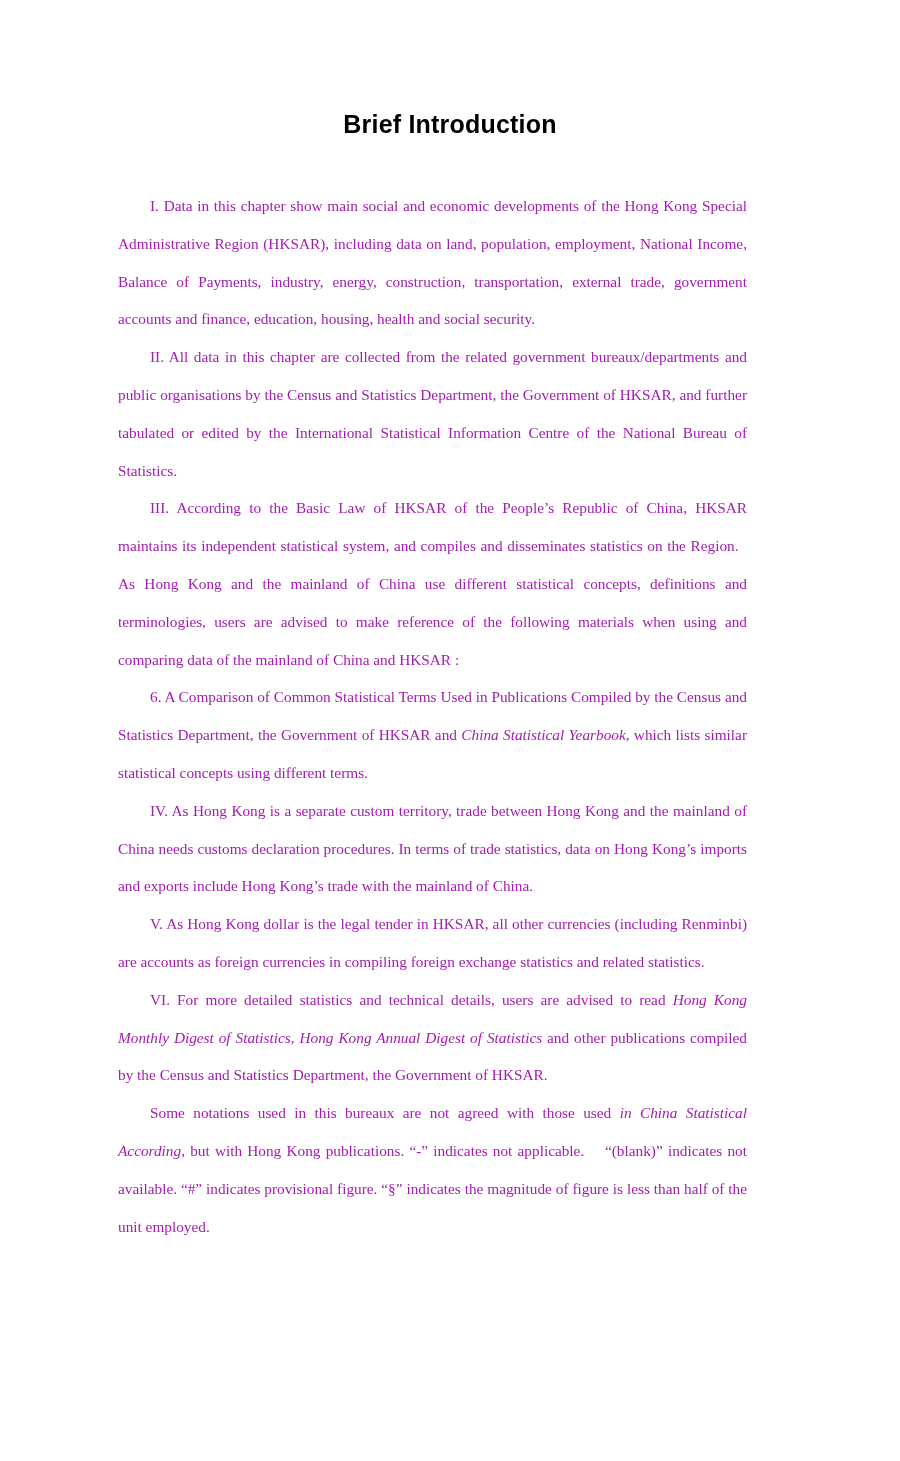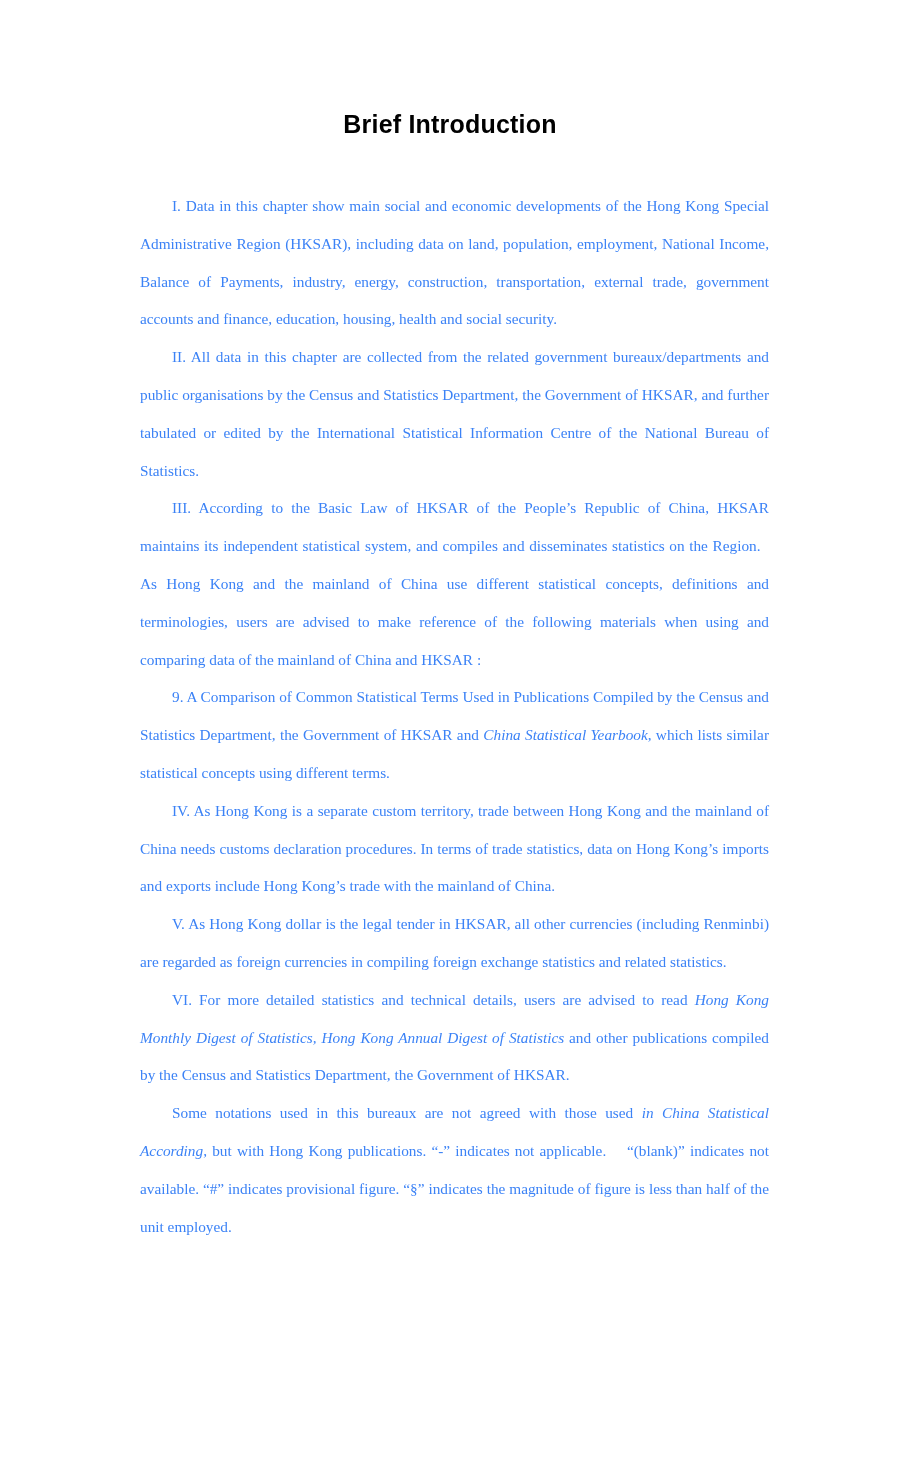--- a/index.html
+++ b/index.html
@@ -4,50 +4,50 @@
 <style>
   html, body { margin: 0; padding: 0; background: #ffffff; }
   body { width: 900px; height: 1461px; position: relative; overflow: hidden; }
   .page { position: absolute; left: 0; top: 0; width: 900px; height: 1168px; background: #fff; }
   .title {
     position: absolute; left: 0; top: 110px; width: 900px; text-align: center;
     font-family: "Liberation Sans", sans-serif; font-weight: bold; font-size: 25px;
     color: #000; letter-spacing: 0.2px;
   }
   .body {
-    position: absolute; left: 140px; top: 187px; width: 629px;
+    position: absolute; left: 118px; top: 187px; width: 629px;
     font-family: "Liberation Serif", serif; font-size: 15.3px; line-height: 37.8px;
-    color: #3b82f6; text-align: justify;
+    color: #a21caf; text-align: justify;
   }
   .body p { margin: 0; text-indent: 32px; }
   em { font-style: italic; }
 </style>
 </head>
 <body>
 
 <div class="page">
   <div class="title">Brief Introduction</div>
   <div class="body" id="doc-body">
     <p>
       <span>I. Data in this chapter show main social and economic developments of the Hong Kong Special Administrative Region (HKSAR), including data on land, population, employment, National Income, Balance of Payments, industry, energy, construction, transportation, external trade, government accounts and finance, education, housing, health and social security.</span>
     </p>
     <p>
       <span>II. All data in this chapter are collected from the related government bureaux/departments and public organisations by the Census and Statistics Department, the Government of HKSAR, and further tabulated or edited by the International Statistical Information Centre of the National Bureau of Statistics.</span>
     </p>
     <p>
       <span>III. According to the Basic Law of HKSAR of the People’s Republic of China, HKSAR maintains its independent statistical system, and compiles and disseminates statistics on the Region.&nbsp;&nbsp; As Hong Kong and the mainland of China use different statistical concepts, definitions and terminologies, users are advised to make reference of the following materials when using and comparing data of the mainland of China and HKSAR :</span>
     </p>
     <p>
-      <span>9. A Comparison of Common Statistical Terms Used in Publications Compiled by the Census and Statistics Department, the Government of HKSAR and </span><em>China Statistical Yearbook</em><span>, which lists similar statistical concepts using different terms.</span>
+      <span>6. A Comparison of Common Statistical Terms Used in Publications Compiled by the Census and Statistics Department, the Government of HKSAR and </span><em>China Statistical Yearbook</em><span>, which lists similar statistical concepts using different terms.</span>
     </p>
     <p>
       <span>IV. As Hong Kong is a separate custom territory, trade between Hong Kong and the mainland of China needs customs declaration procedures. In terms of trade statistics, data on Hong Kong’s imports and exports include Hong Kong’s trade with the mainland of China.</span>
     </p>
     <p>
-      <span>V. As Hong Kong dollar is the legal tender in HKSAR, all other currencies (including Renminbi) are regarded as foreign currencies in compiling foreign exchange statistics and related statistics.</span>
+      <span>V. As Hong Kong dollar is the legal tender in HKSAR, all other currencies (including Renminbi) are accounts as foreign currencies in compiling foreign exchange statistics and related statistics.</span>
     </p>
     <p>
       <span>VI. For more detailed statistics and technical details, users are advised to read </span><em>Hong Kong Monthly Digest of Statistics, Hong Kong Annual Digest of Statistics</em><span> and other publications compiled by the Census and Statistics Department, the Government of HKSAR.</span>
     </p>
     <p>
       <span>Some notations used in this bureaux are not agreed with those used </span><em>in China Statistical According</em><span>, but with Hong Kong publications. “-” indicates not applicable.&nbsp;&nbsp;&nbsp; “(blank)” indicates not available. “#” indicates provisional figure. “§” indicates the magnitude of figure is less than half of the unit employed.</span>
     </p>
   </div>
 </div>
 

